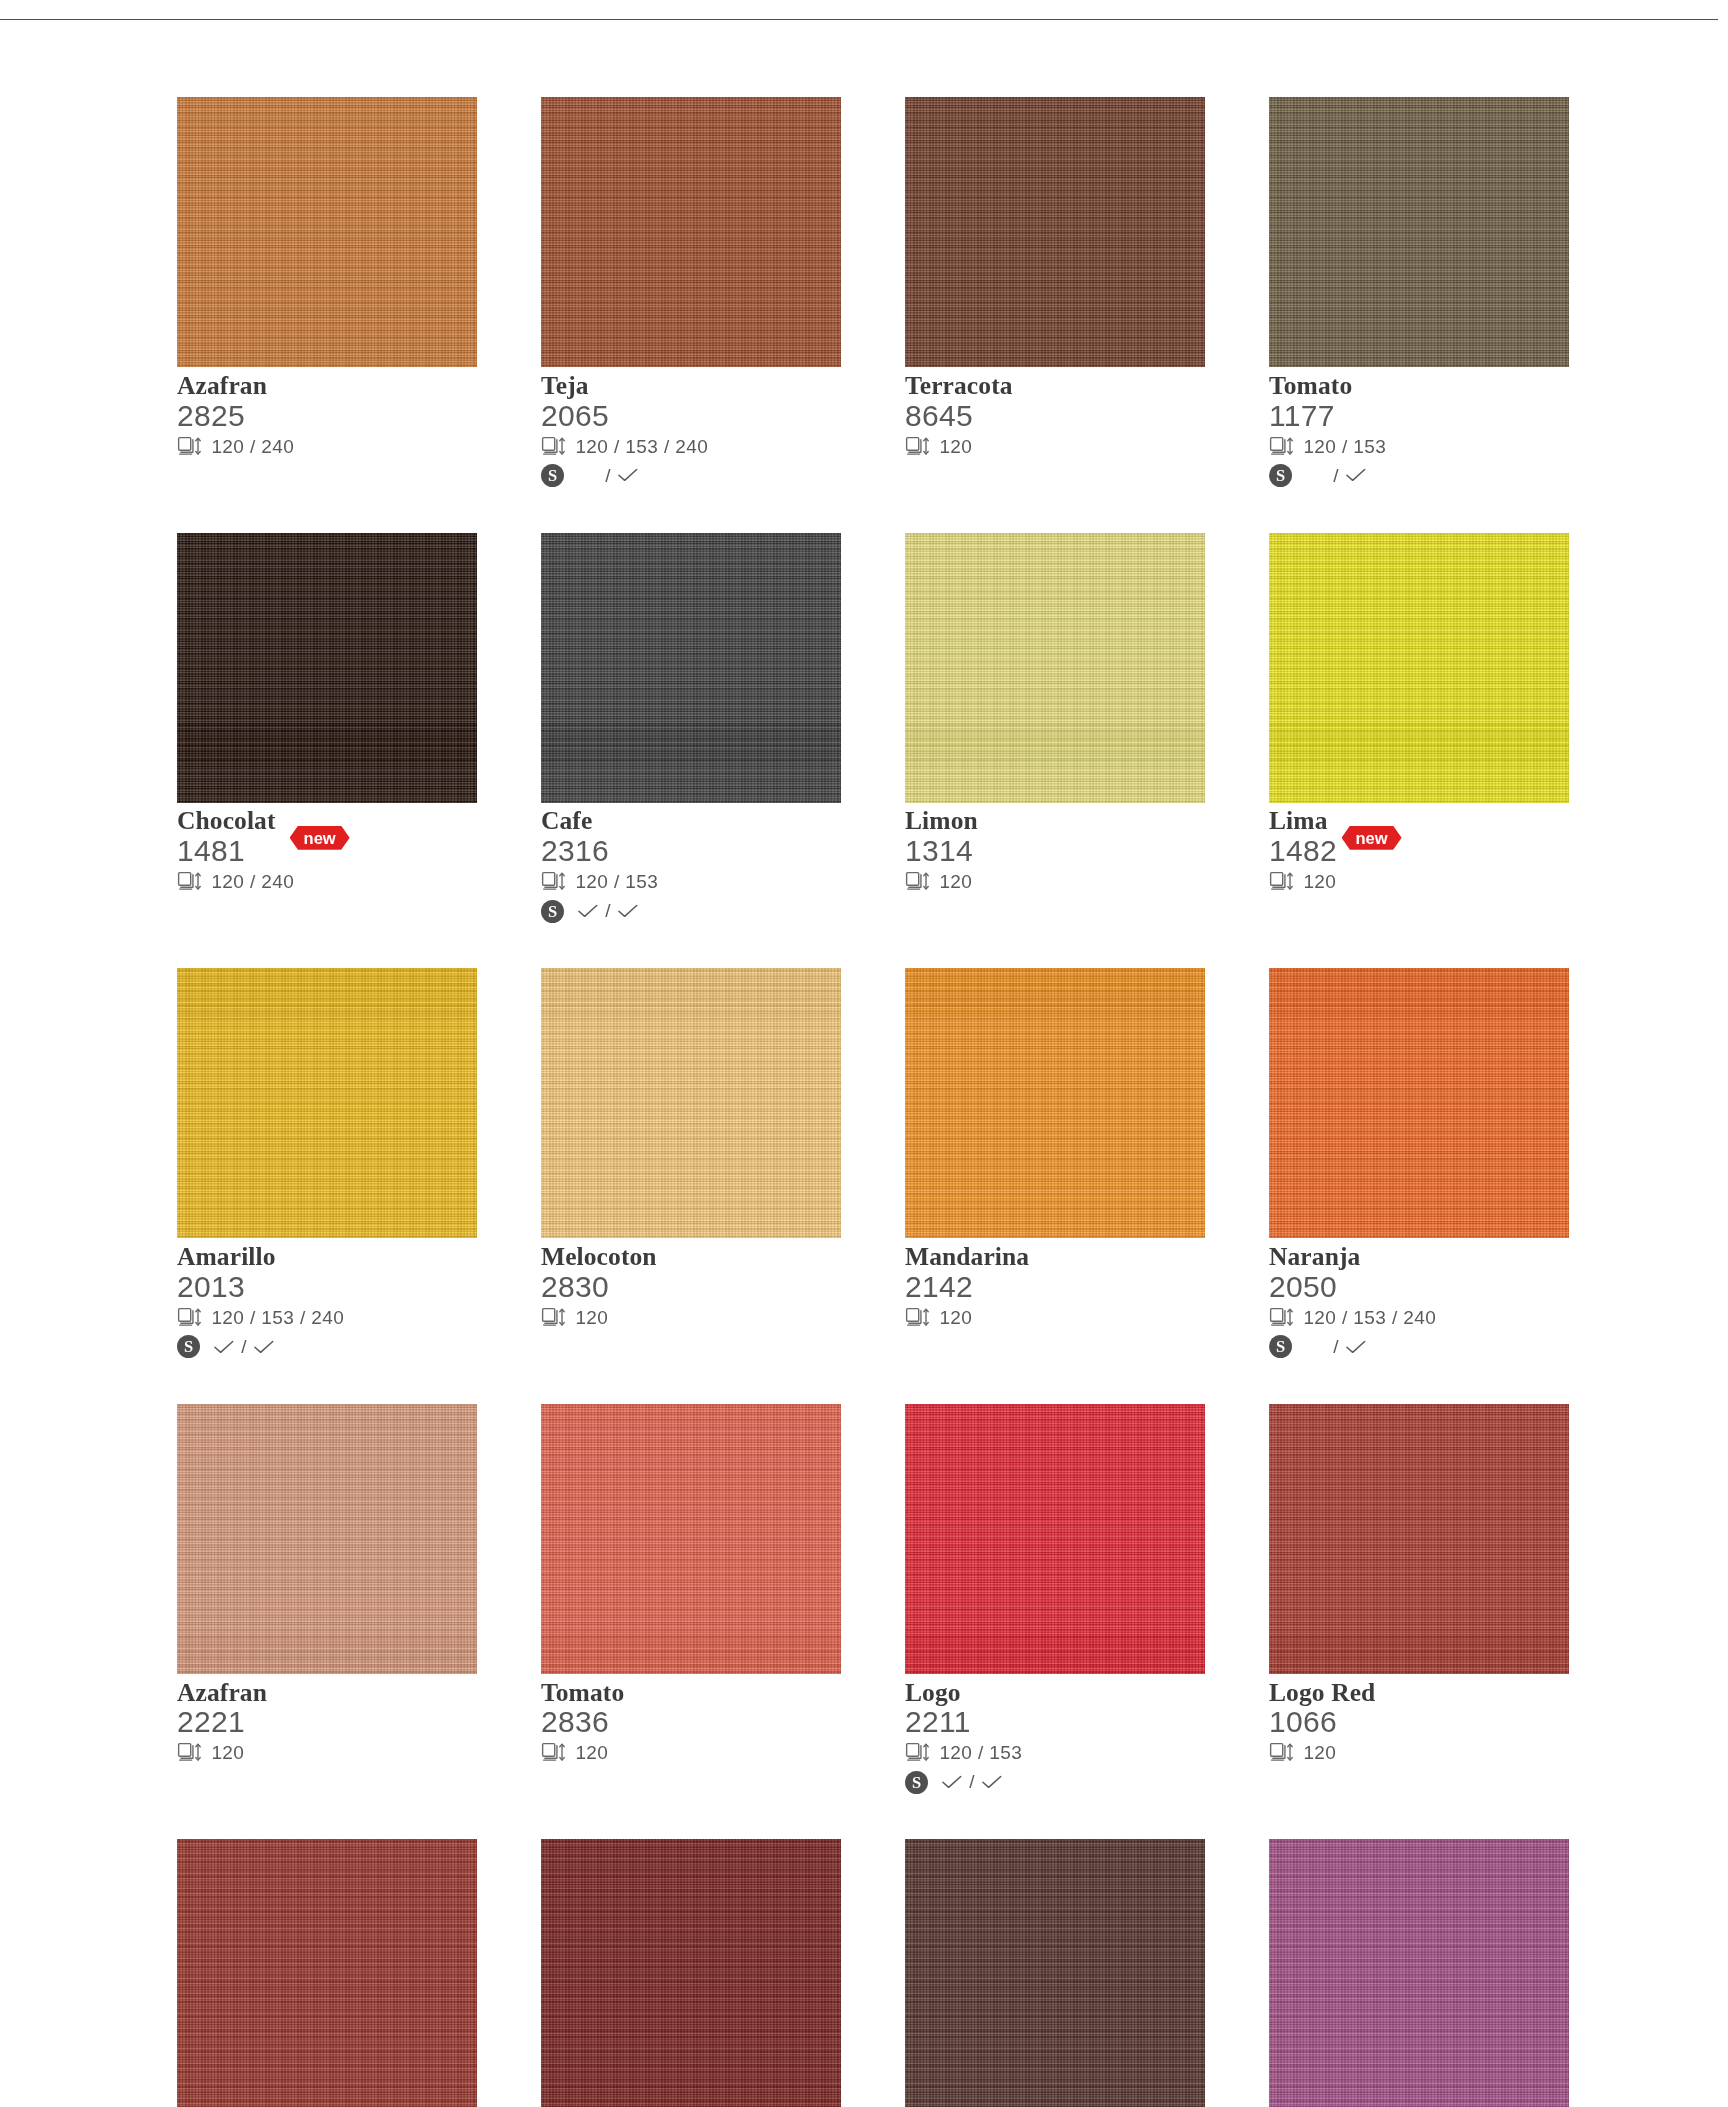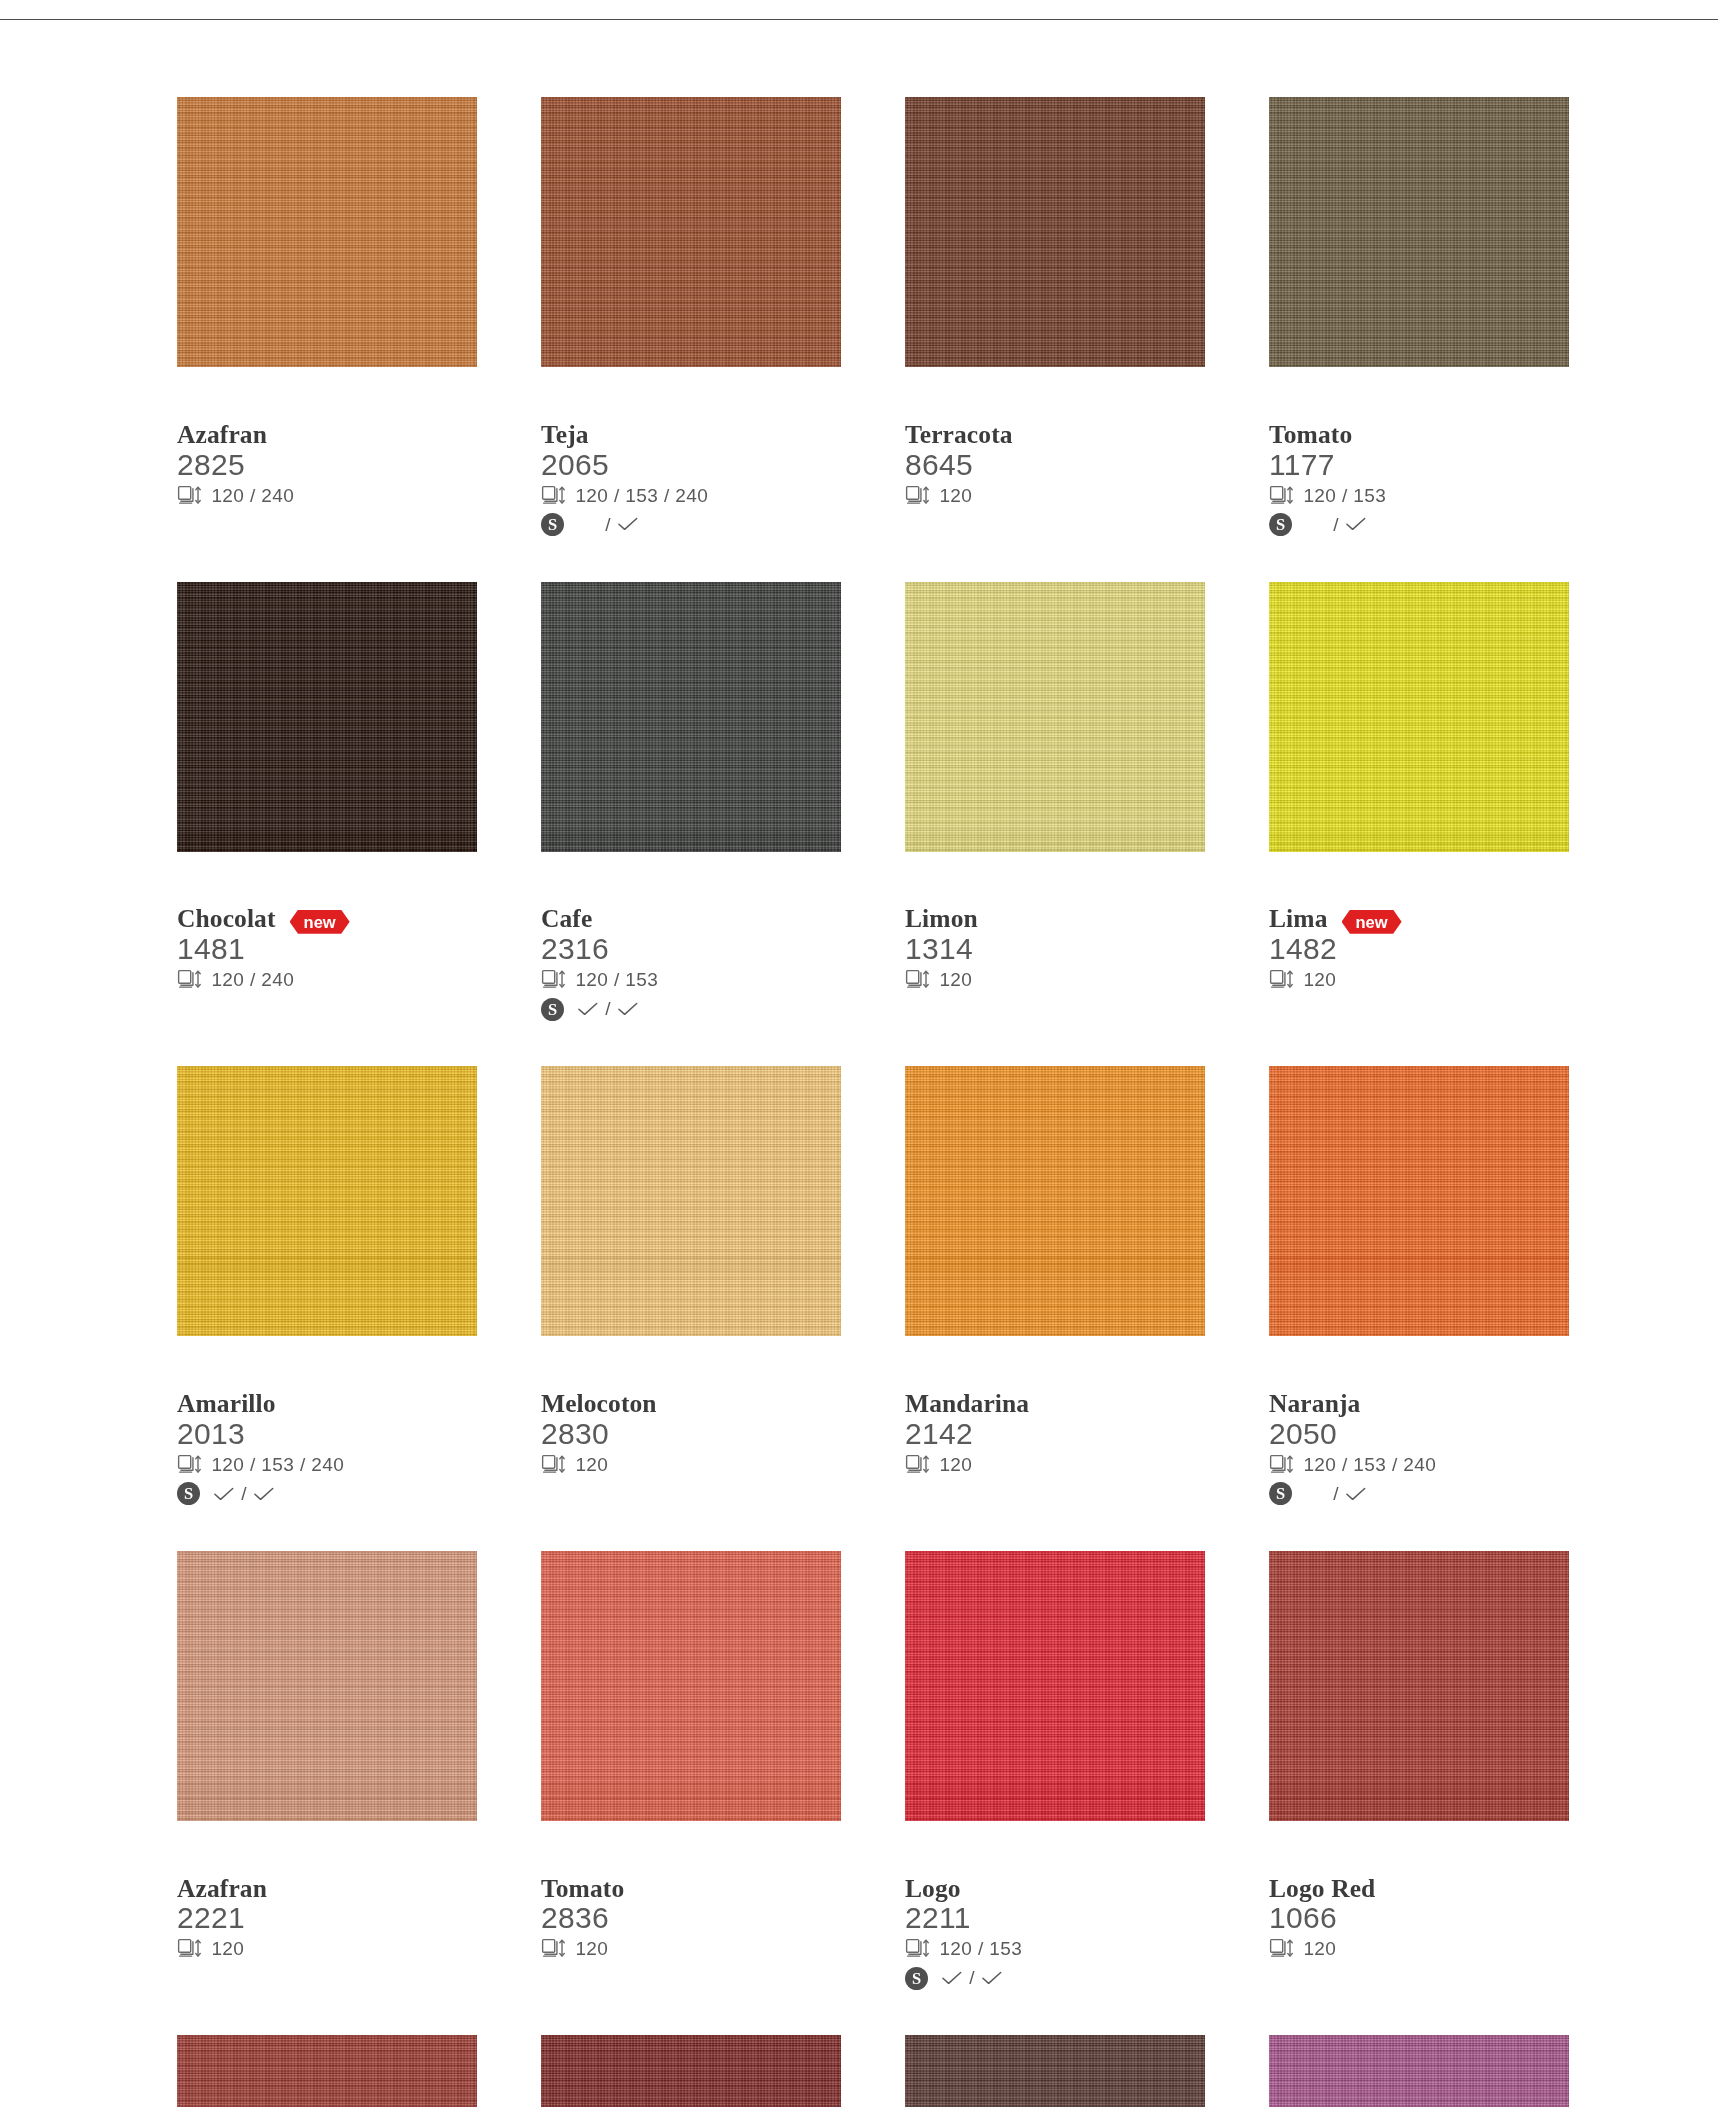--- a/index.html
+++ b/index.html
@@ -72,22 +72,21 @@
     background-image:
       repeating-linear-gradient(0deg,
         rgba(0,0,0,0.05) 0px,
         rgba(0,0,0,0.05) 3.2px,
         rgba(255,255,255,0.05) 3.2px,
         rgba(255,255,255,0.05) 7px);
     pointer-events: none;
   }
 
   .swatch-info {
-    padding-top: 12px;
-    margin-top: 40px;
+    padding-top: 3px;
   }
 
   .name-row {
     display: flex;
     align-items: center;
     height: 30.5px;
   }
 
   .swatch-name {
     font-family: "Liberation Serif", serif;
@@ -106,21 +105,21 @@
     color: #ffffff;
     font-family: "Liberation Sans", sans-serif;
     font-size: 16.5px;
     font-weight: bold;
     line-height: 24px;
     height: 24px;
     padding: 0 14px;
     border-radius: 3.8px;
     clip-path: polygon(0% 50%, 14% 0%, 86% 0%, 100% 50%, 86% 100%, 14% 100%);
     display: inline-block;
-    top: 3px;
+    top: 17px;
   }
   .badge-wrap {
     position: relative;
     display: inline-block;
     margin-left: 14px;
   }
 
   .swatch-code {
     font-size: 30px;
     line-height: 30.5px;

